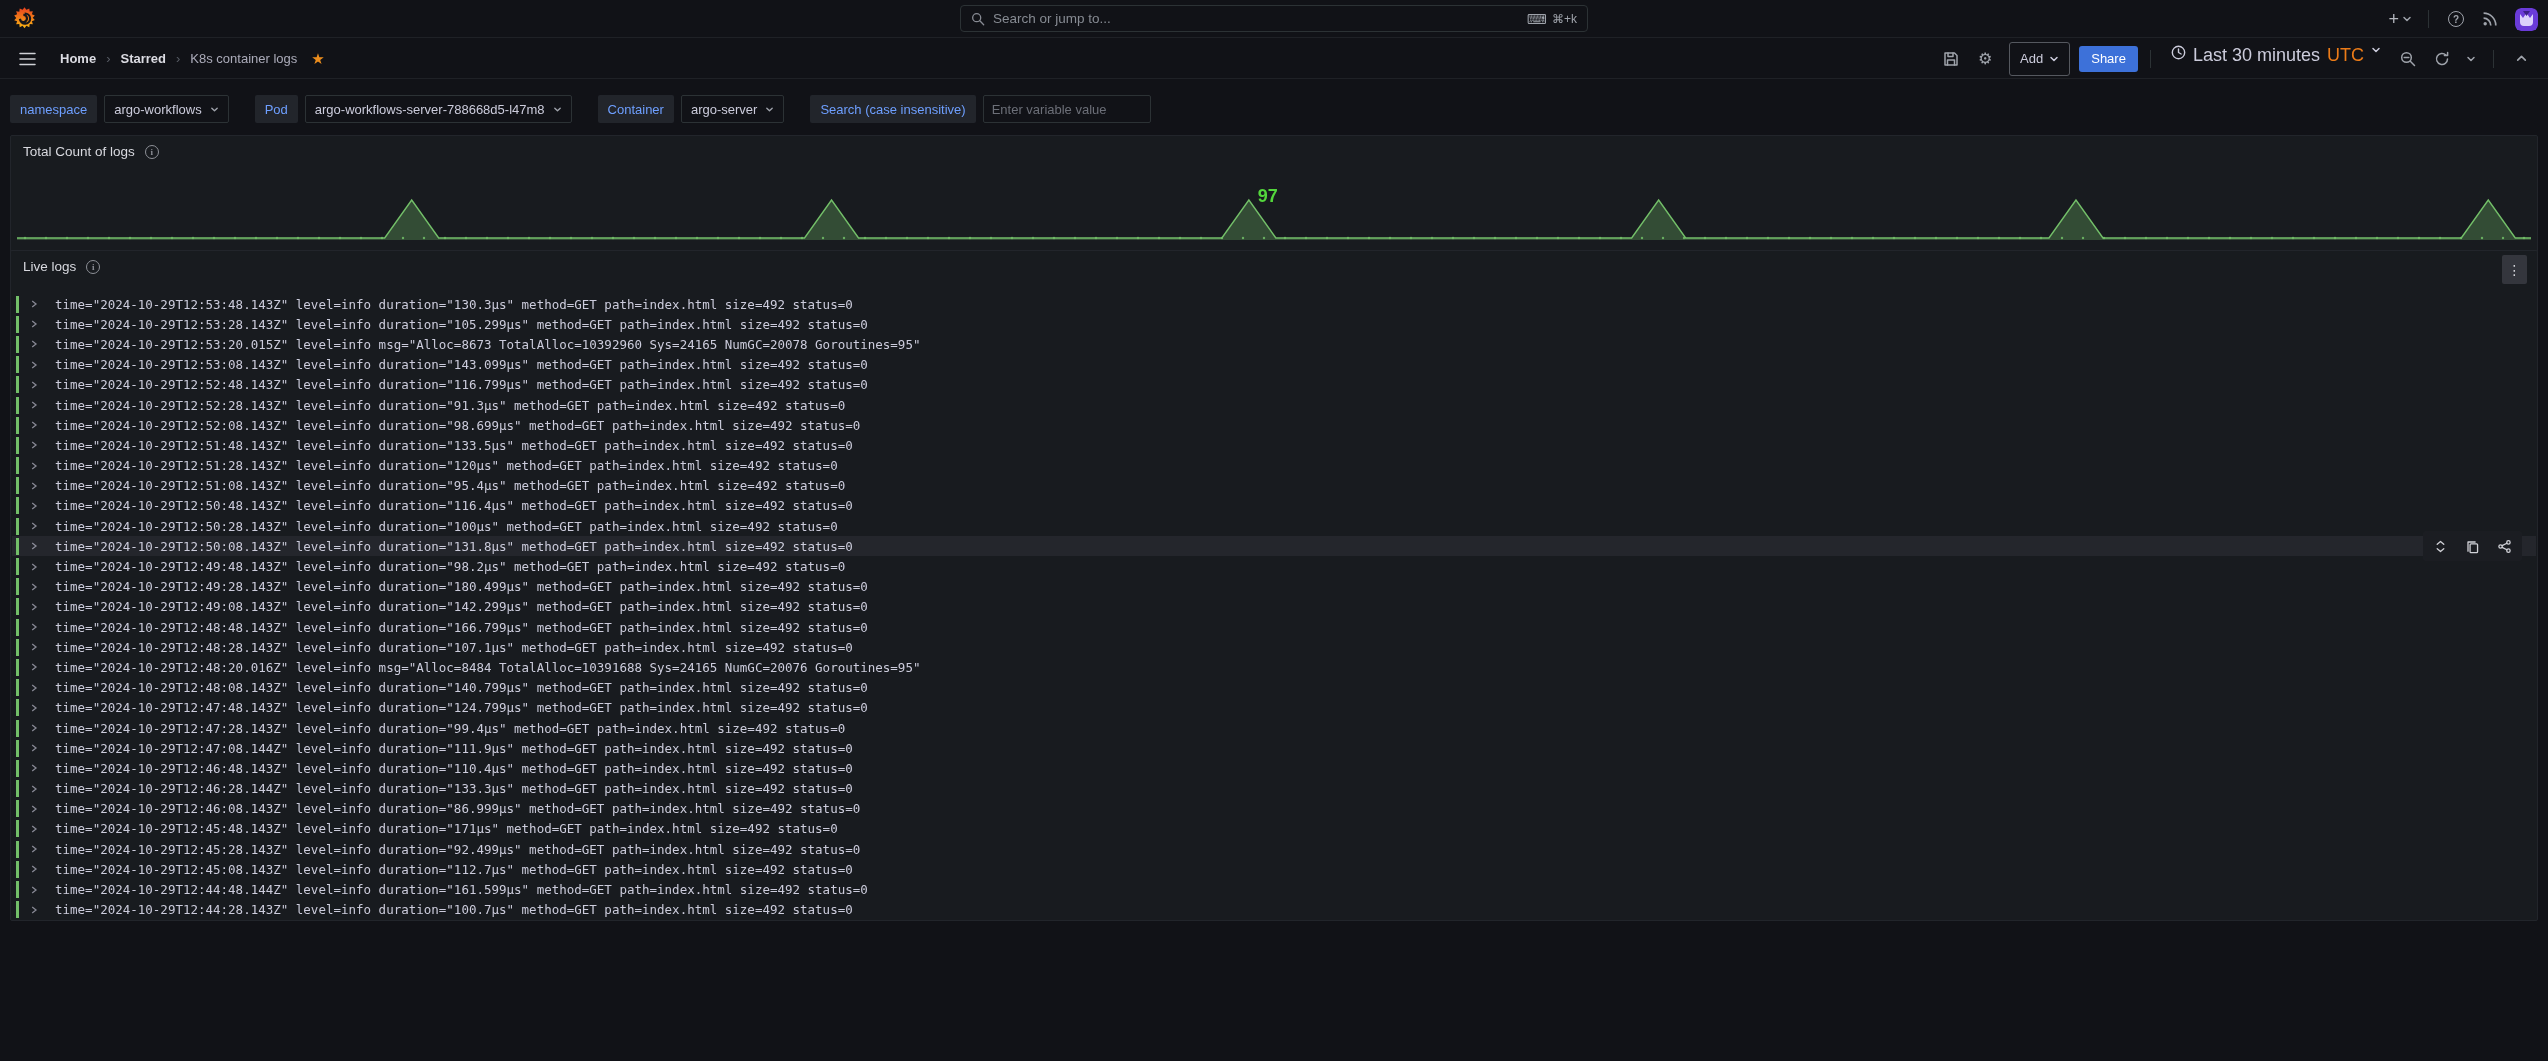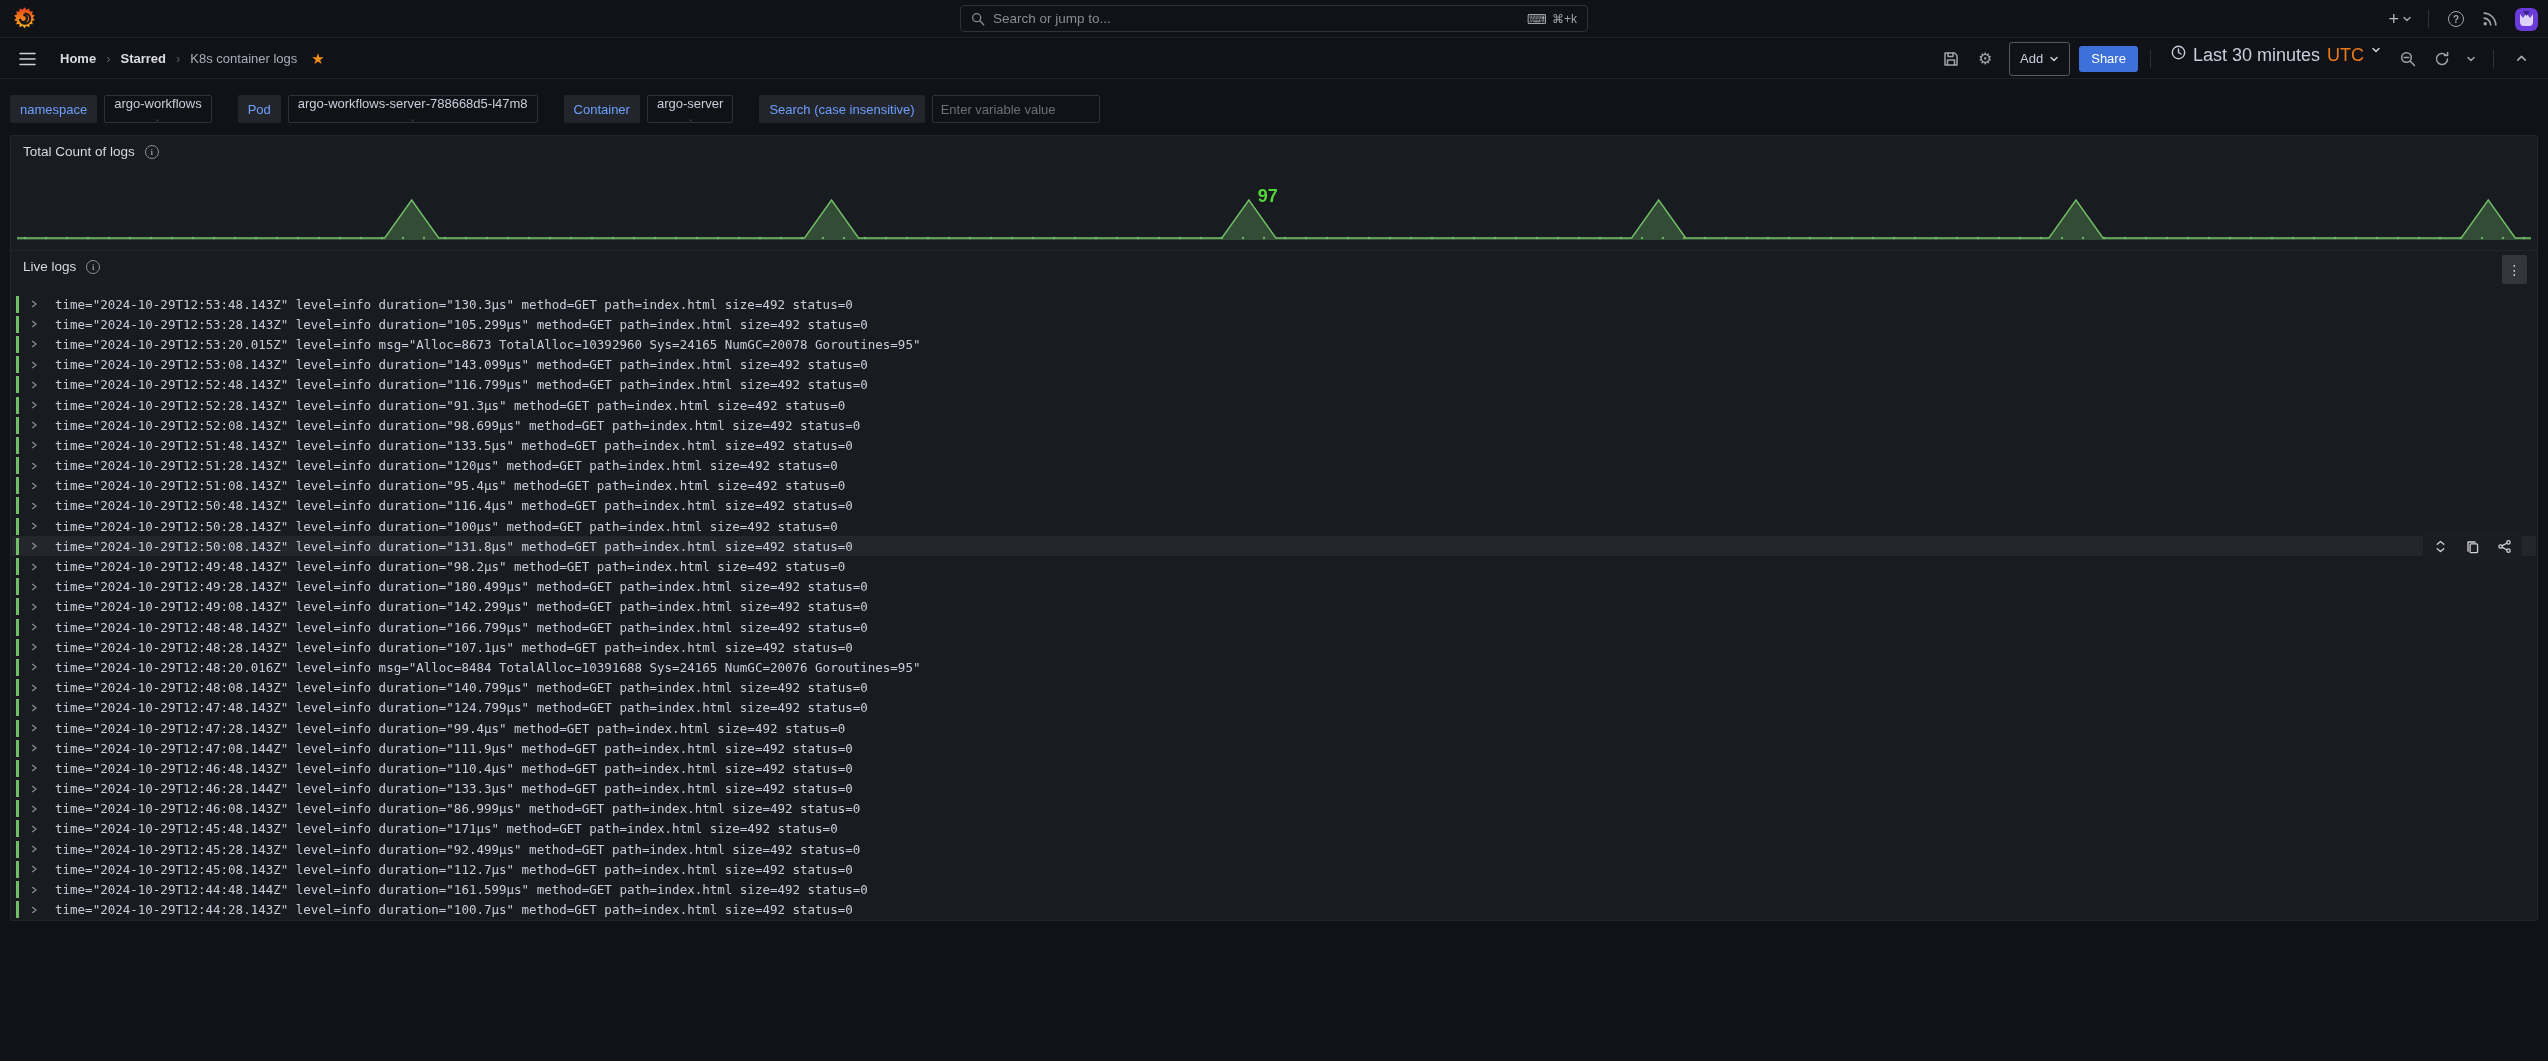--- a/index.html
+++ b/index.html
@@ -55,21 +55,21 @@
 
   
   .varsrow { position:absolute; top:95px; left:10px; display:flex; align-items:center; gap:26px;justify-content:center; }
   .vargroup { display:flex; align-items:center; gap:7px; }
   .chip {
     height:28px; display:flex; align-items:center; padding:0 10px;
     background:#22252b; border-radius:2px; color:#6e9fff; font-size:13px; font-weight:500;
   }
   .varsel {
     height:28px; display:flex; align-items:center; gap:8px; padding:0 9px;
-    border:1px solid #2c3235; border-radius:2px; background:#111217; color:#ccccdc; font-size:13px; cursor:pointer;flex-direction:column;
+    border:1px solid #2c3235; border-radius:2px; background:#111217; color:#ccccdc; font-size:13px; cursor:pointer;
   }
   .varinput {
     height:28px; width:168px; border:1px solid #2c3235; border-radius:2px; background:#111217;
     color:#ccccdc; font-size:13px; padding:0 8px; outline:none; font-family:"Liberation Sans", sans-serif;
   }
   .varinput::placeholder { color:#6c6f78; }
 
   
   .panel { position:absolute; left:10px; right:10px; background:#181b1f; border:1px solid #22252b; border-radius:2px; }
   .panel-count { top:135px; height:141px; }

